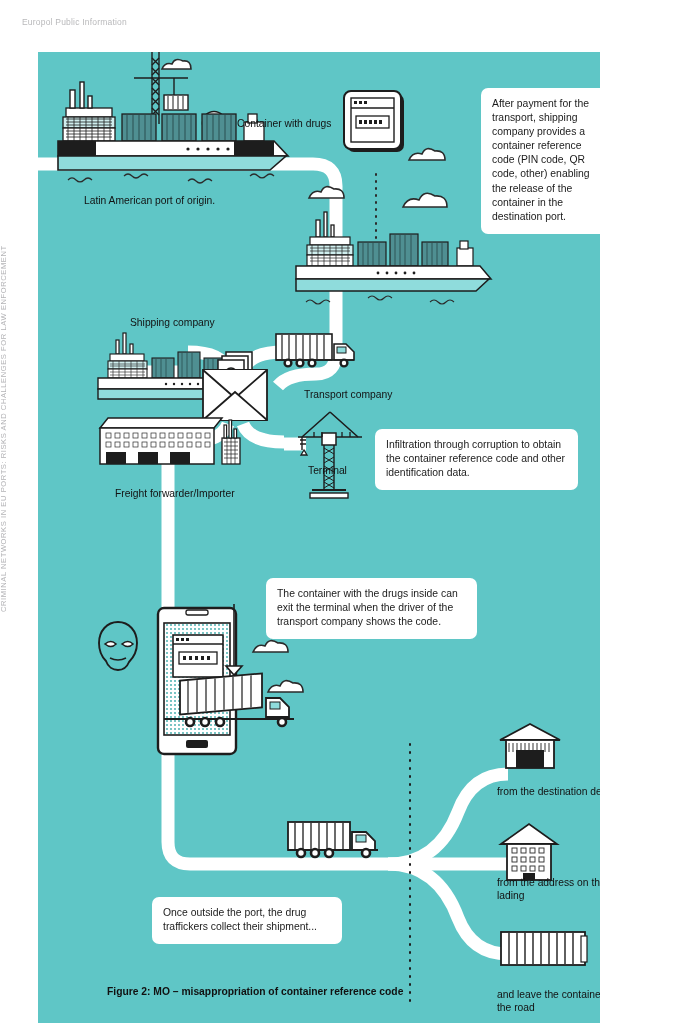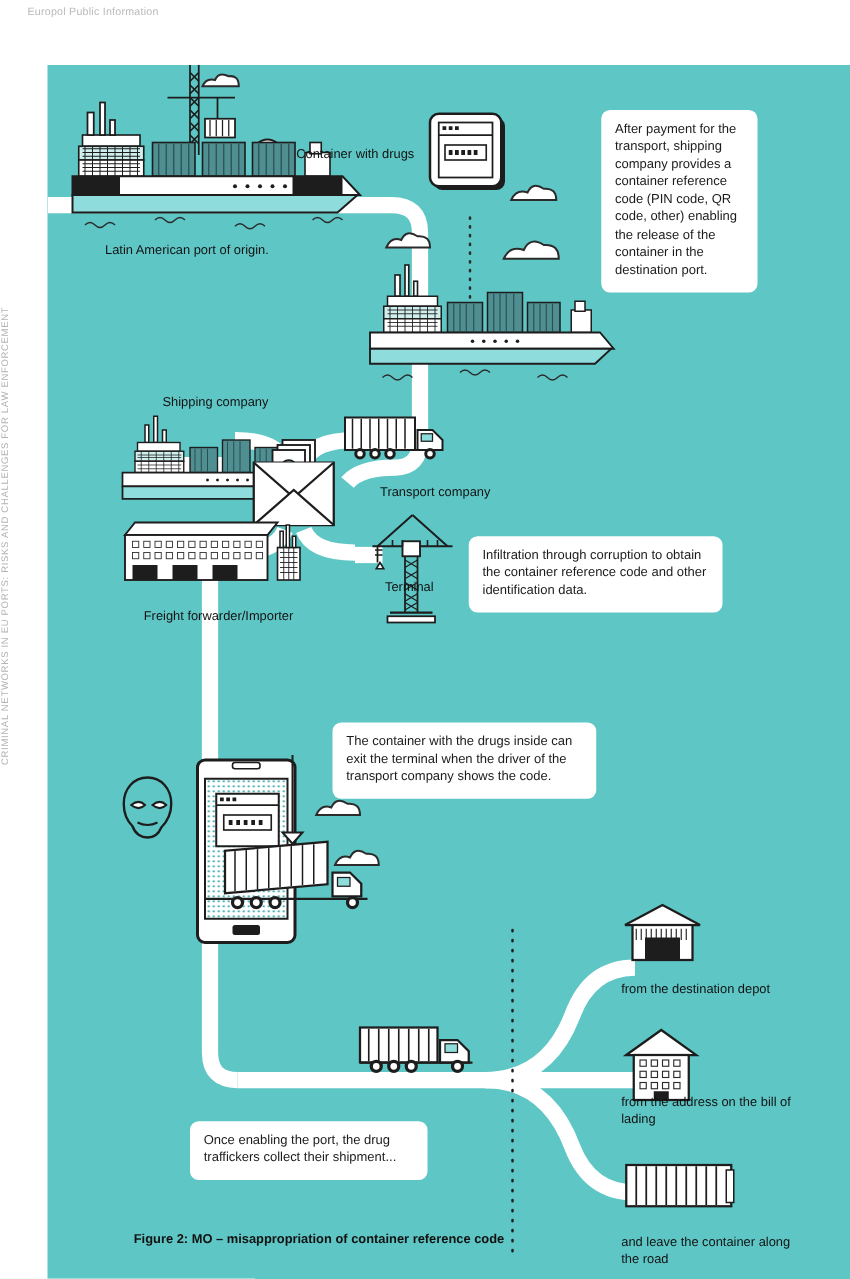--- a/index.html
+++ b/index.html
@@ -4,40 +4,40 @@
 <style>
   html,body{margin:0;padding:0;background:#ffffff;}
   body{
     width:680px;height:1023px;position:relative;overflow:hidden;
     font-family:"Liberation Sans", sans-serif;
   }
   .page{position:absolute;inset:0;}
 
   
   .doc-header{
-    position:absolute;left:22px;top:4px;
+    position:absolute;left:22px;top:17px;
     font-size:8.5px;color:#b9b9bb;letter-spacing:.2px;
     font-family:"Liberation Sans", sans-serif;
   }
 
   
   .side-label{
     position:absolute;left:-1px;top:612px;
     width:400px;
     transform:rotate(-90deg);
     transform-origin:0 0;
     font-size:7.6px;letter-spacing:.55px;color:#b3b3b6;
     white-space:nowrap;
     font-family:"Liberation Sans", sans-serif;
   }
 
   
   .canvas{
     position:absolute;left:38px;top:52px;
-    width:642px;height:971px;
+    width:562px;height:971px;
     background:var(--teal,#5fc6c6);
     overflow:hidden;
   }
   .svgfull{position:absolute;left:0;top:0;width:642px;height:971px;}
 
   
   .callout{
     position:absolute;background:#ffffff;border-radius:7px;
     color:#1b1b1b;font-size:10.4px;line-height:14.1px;
     padding:9px 11px 10px 11px;
@@ -521,21 +521,21 @@
       </g>
 
     </svg>
 
     <div class="callout" id="callout-payment">After payment for the transport, shipping company provides a container reference code (PIN code, QR code, other) enabling the release of the container in the destination port.</div>
 
     <div class="callout" id="callout-infiltration">Infiltration through corruption to obtain the container reference code and other identification data.</div>
 
     <div class="callout" id="callout-exit">The container with the drugs inside can exit the terminal when the driver of the transport company shows the code.</div>
 
-    <div class="callout" id="callout-outside">Once enabling the port, the drug traffickers collect their shipment...</div>
+    <div class="callout" id="callout-outside">Once outside the port, the drug traffickers collect their shipment...</div>
 
     <div class="lbl" id="lbl-drugs">Container with drugs</div>
     <div class="lbl" id="lbl-origin">Latin American port of origin.</div>
     <div class="lbl" id="lbl-shipping">Shipping company</div>
     <div class="lbl" id="lbl-transport">Transport company</div>
     <div class="lbl" id="lbl-freight">Freight forwarder/Importer</div>
     <div class="lbl" id="lbl-terminal">Terminal</div>
     <div class="lbl" id="lbl-depot">from the destination depot</div>
     <div class="lbl wrap" id="lbl-billoflading">from the address on the bill of lading</div>
     <div class="lbl wrap" id="lbl-road">and leave the container along the road</div>

